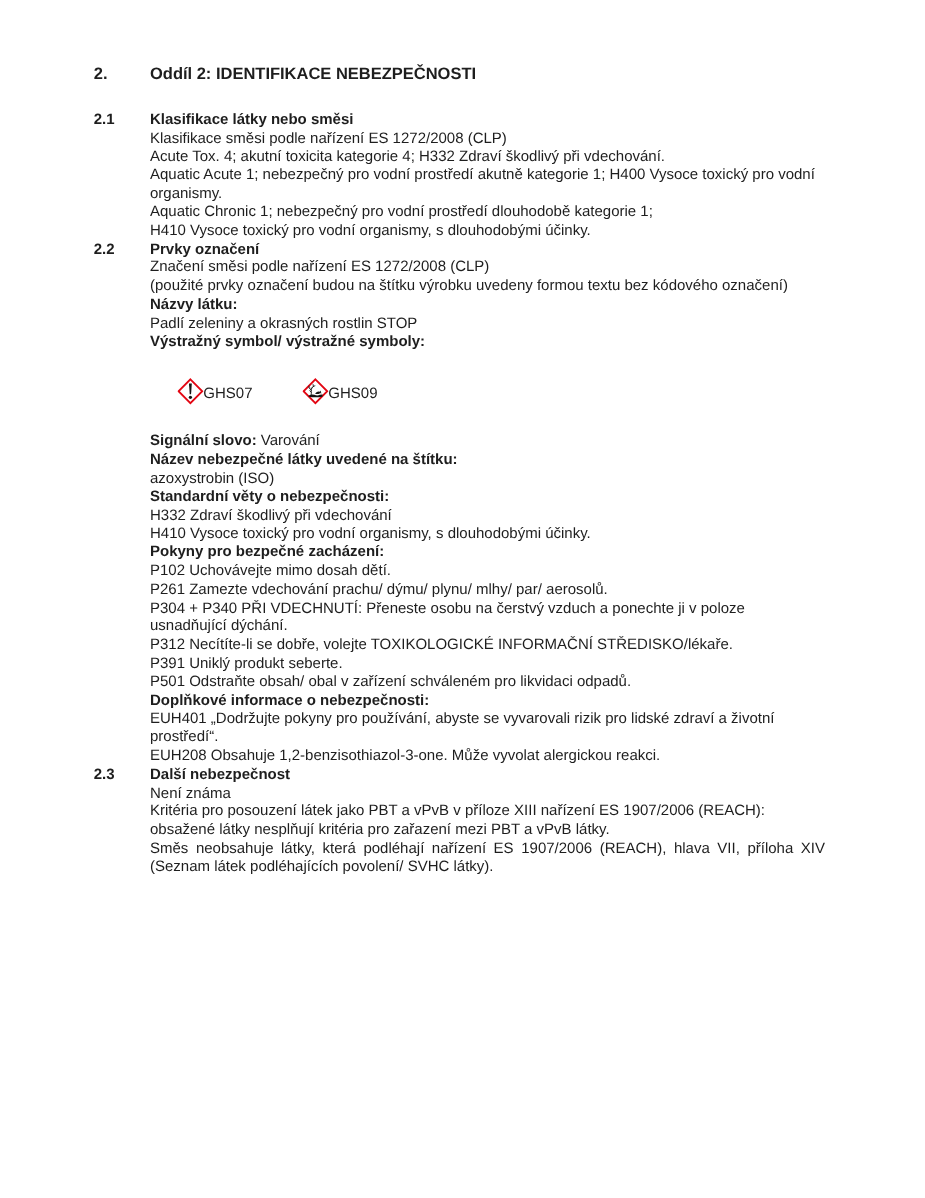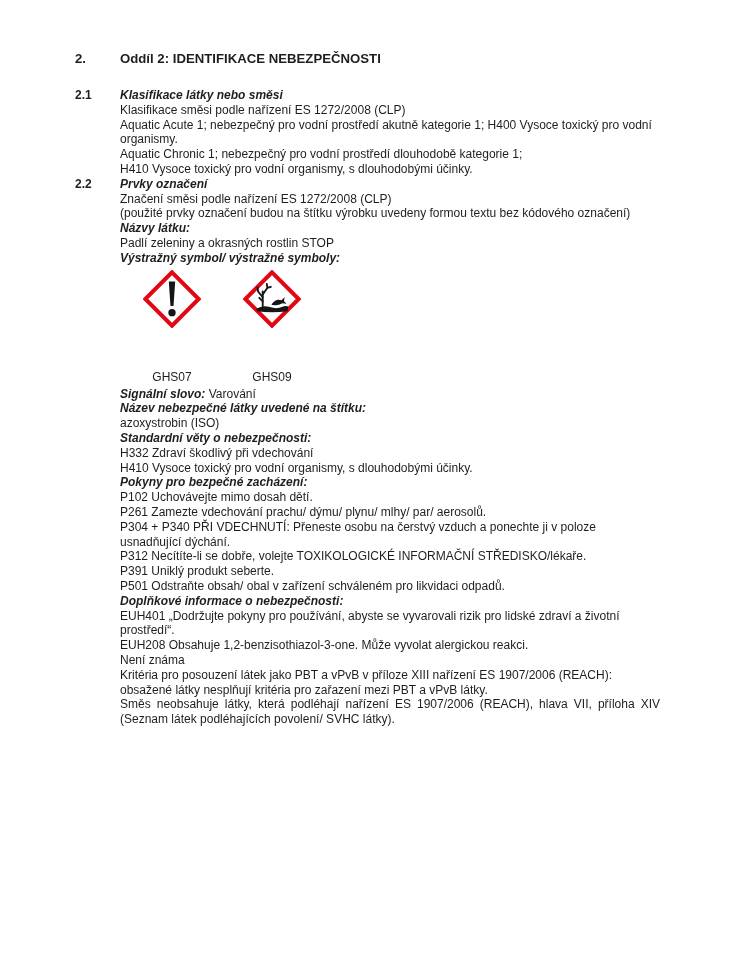--- a/index.html
+++ b/index.html
@@ -19,33 +19,32 @@
     font-size:12px;
     line-height:14.8px;
   }
   p { margin:0; }
   .row { position:relative; }
   .num {
     position:absolute; left:-45px; top:0;
     font-weight:bold;
   }
   .h1row { font-size:13.2px; line-height:16px; font-weight:bold; margin-bottom:21px; }
-  .b { font-weight:bold;font-style:italic; }
+  .b { font-weight:bold; }
   .i { }
   .just { text-align:justify; }
   .pictos {
     display:flex;
     gap:40px;
     padding-left:22px;
     margin:4px 0 3px 0;
   }
   .picto {
-    display:flex; flex-direction:column; align-items:center;
+    display:flex; flex-direction:row; align-items:center;
     width:60px;
-    gap:40px;
   }
   .picto figcaption { font-size:12px; line-height:14px; margin-top:2px; }
   .picto svg { display:block; }
 </style>
 </head>
 <body>
 
 <div class="page">
   <main class="doc">
 
@@ -53,20 +52,21 @@
       <span class="num">2.</span>
       <span>Oddíl 2: IDENTIFIKACE NEBEZPEČNOSTI</span>
     </div>
 
     <section>
       <div class="row">
         <span class="num">2.1</span>
         <span class="b">Klasifikace látky nebo směsi</span>
       </div>
       <p>Klasifikace směsi podle nařízení ES 1272/2008 (CLP)</p>
+      <p>Acute Tox. 4; akutní toxicita kategorie 4; H332 Zdraví škodlivý při vdechování.</p>
       <p>Aquatic Acute 1; nebezpečný pro vodní prostředí akutně kategorie 1; H400 Vysoce toxický pro vodní organismy.</p>
       <p>Aquatic Chronic 1; nebezpečný pro vodní prostředí dlouhodobě kategorie 1;</p>
       <p>H410 Vysoce toxický pro vodní organismy, s dlouhodobými účinky.</p>
     </section>
 
     <section>
       <div class="row">
         <span class="num">2.2</span>
         <span class="b">Prvky označení</span>
       </div>
@@ -113,19 +113,23 @@
       <p>P304 + P340 PŘI VDECHNUTÍ: Přeneste osobu na čerstvý vzduch a ponechte ji v poloze usnadňující dýchání.</p>
       <p>P312 Necítíte-li se dobře, volejte TOXIKOLOGICKÉ INFORMAČNÍ STŘEDISKO/lékaře.</p>
       <p>P391  Uniklý produkt seberte.</p>
       <p>P501  Odstraňte obsah/ obal v zařízení schváleném pro likvidaci odpadů.</p>
       <p class="b">Doplňkové informace o nebezpečnosti:</p>
       <p>EUH401 „Dodržujte pokyny pro používání, abyste se vyvarovali rizik pro lidské zdraví a životní prostředí“.</p>
       <p>EUH208  Obsahuje 1,2-benzisothiazol-3-one. Může vyvolat alergickou reakci.</p>
     </section>
 
     <section>
+      <div class="row">
+        <span class="num">2.3</span>
+        <span class="b">Další nebezpečnost</span>
+      </div>
       <p>Není známa</p>
       <p>Kritéria pro posouzení látek jako PBT a vPvB v příloze XIII nařízení ES 1907/2006 (REACH): obsažené látky nesplňují kritéria pro zařazení mezi PBT a vPvB látky.</p>
       <p class="just">Směs neobsahuje látky, která podléhají nařízení ES 1907/2006 (REACH), hlava VII, příloha XIV (Seznam látek podléhajících povolení/ SVHC látky).</p>
     </section>
 
   </main>
 </div>
 
 </body></html>

